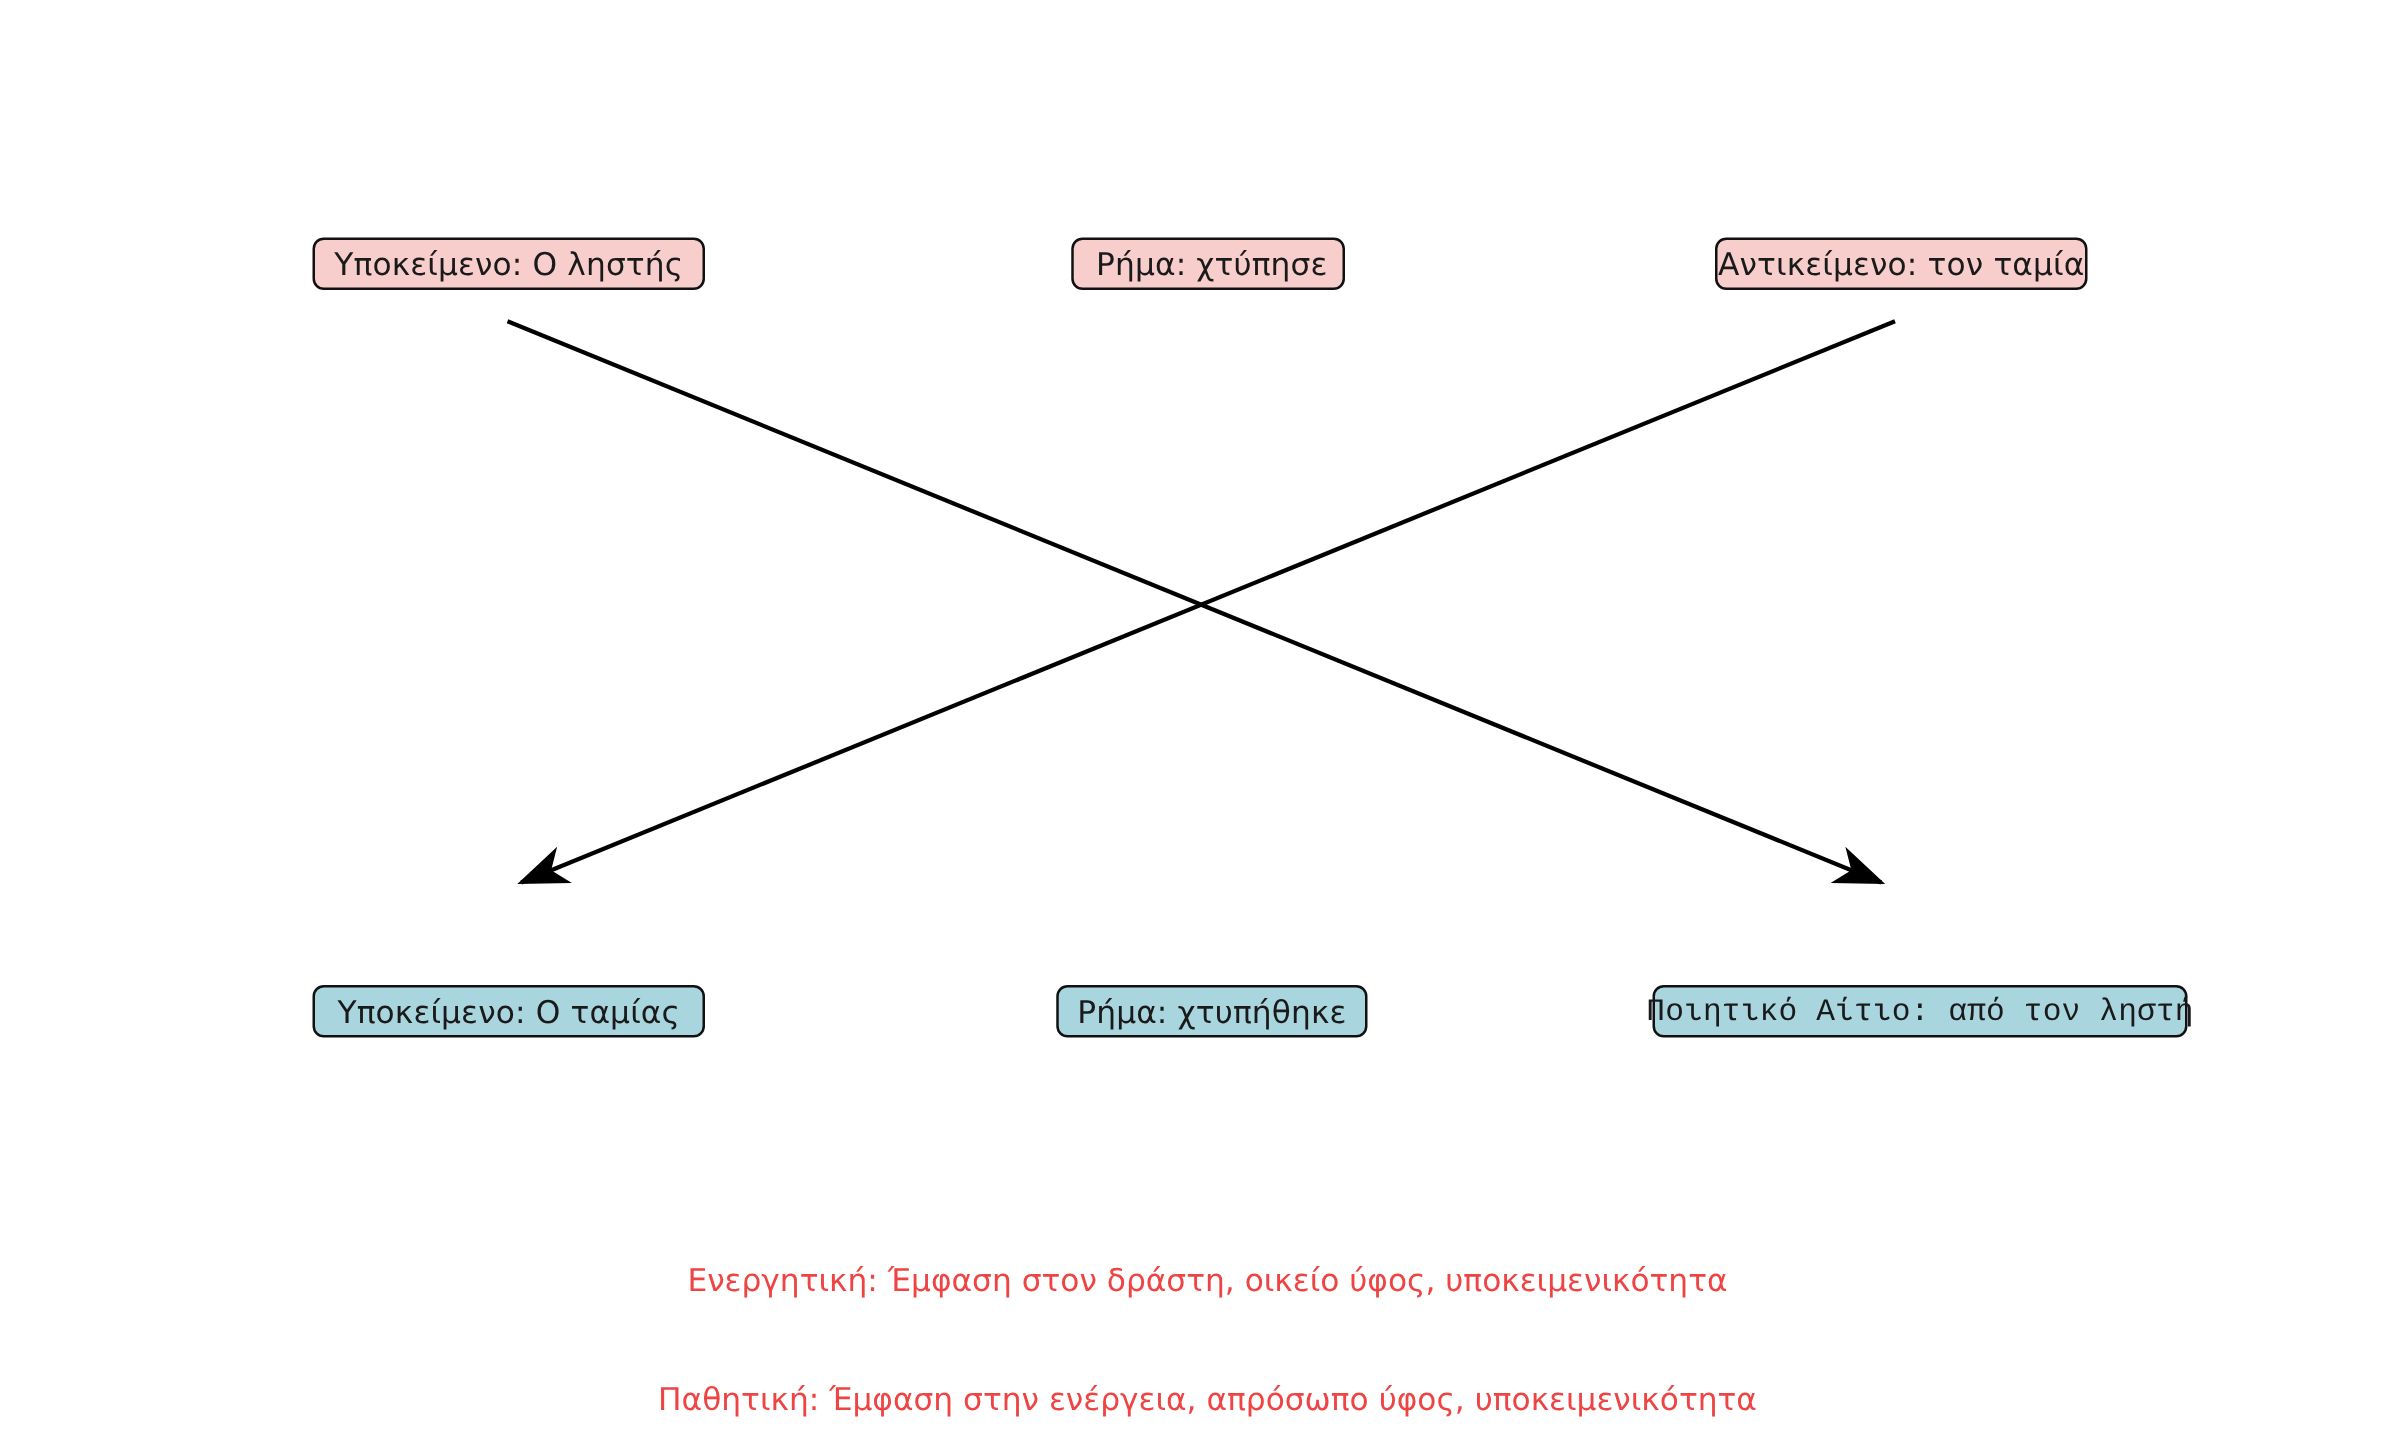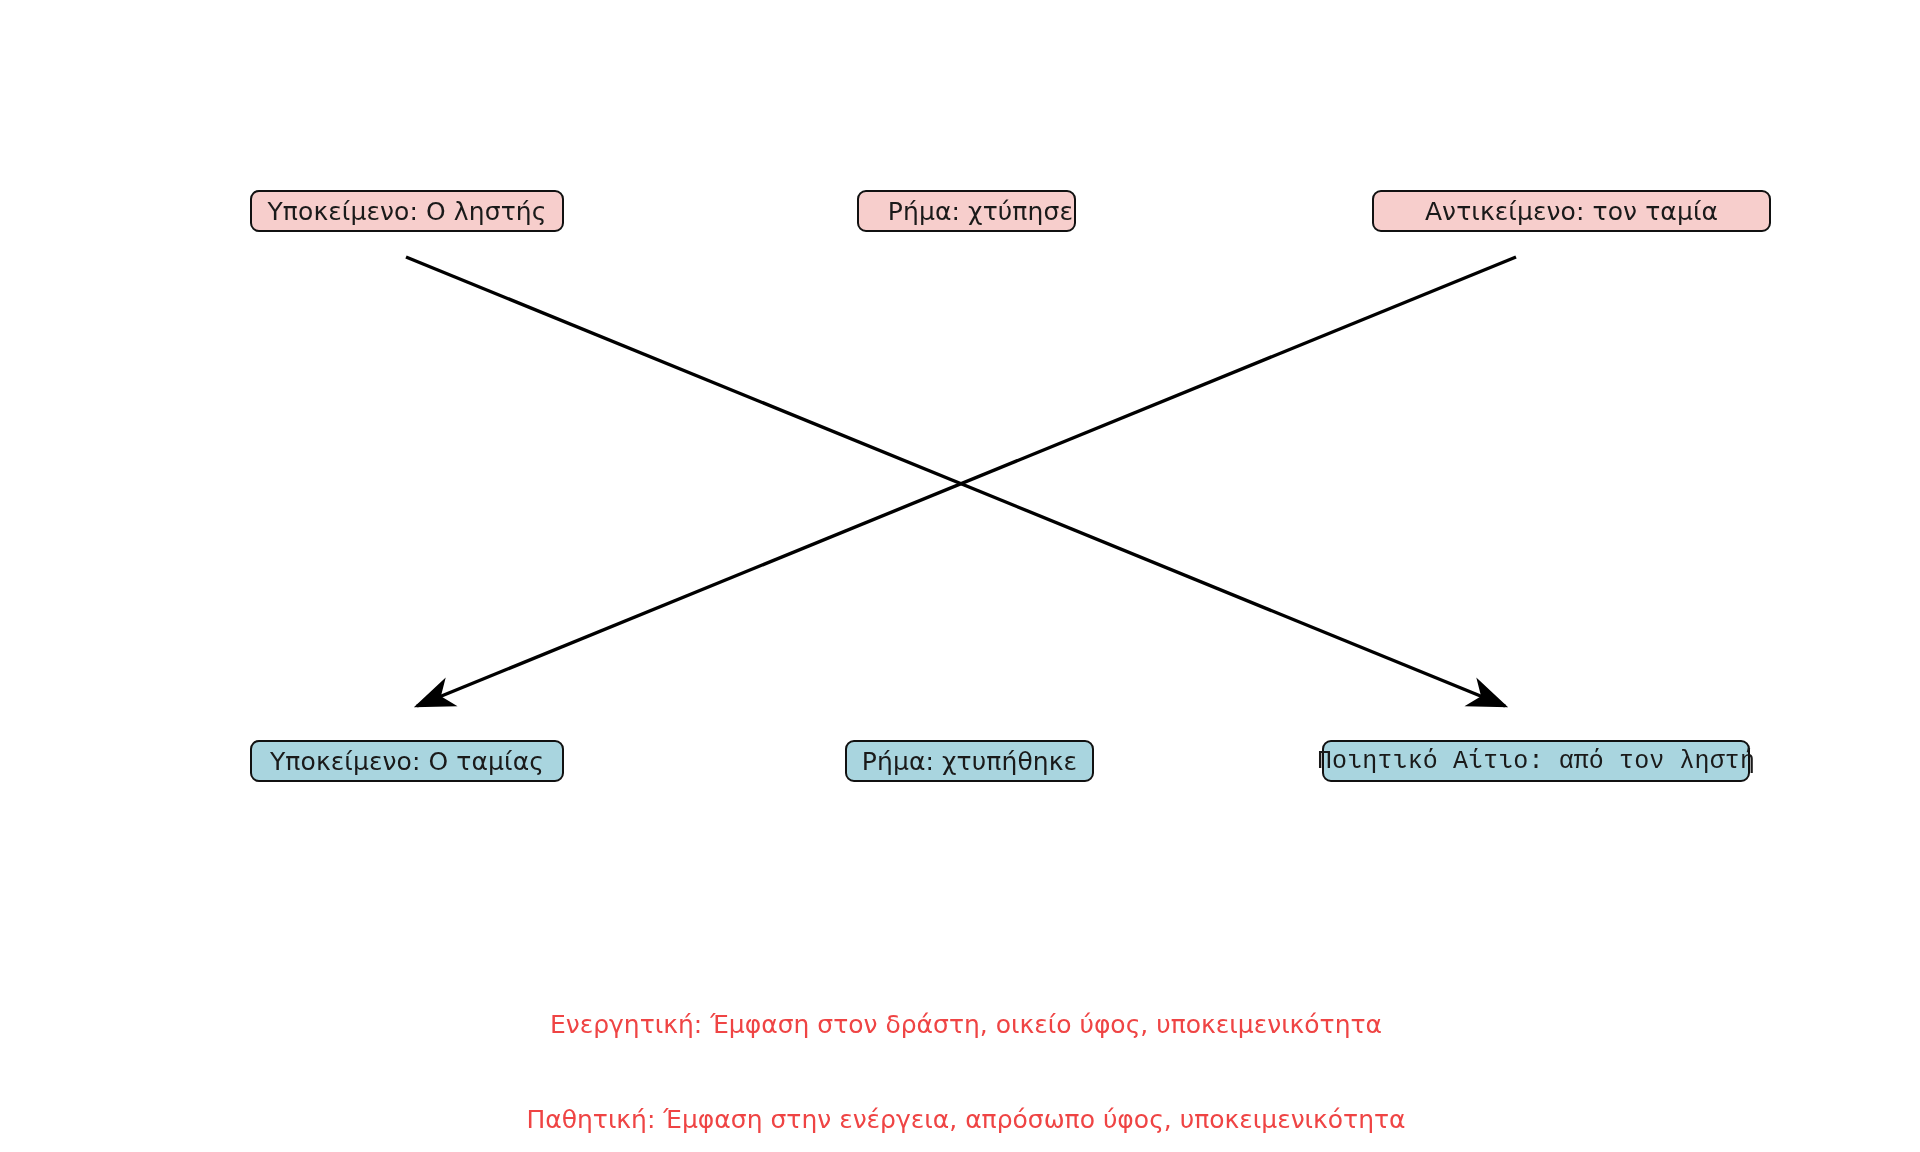--- a/index.html
+++ b/index.html
@@ -36,36 +36,37 @@
     border: 2.5px solid #111111;
     border-radius: 9px;
     display: flex;
     align-items: center;
     justify-content: center;
     font-size: 25px;
     line-height: 1;
     color: #1a1a1a;
     letter-spacing: 0.1px;
     white-space: nowrap;
-    padding: 0 1px;
+    padding: 0 12px;
     height: 42px;
   }
 
   .node.active-voice {
     background: #f7cecc;
   }
 
   .node.passive-voice {
     background: #a9d5df;
+    margin-top: 48px;
   }
 
   
   #node-subject-active  { left: 250px;  top: 190px; width: 314px; }
   #node-verb-active     { left: 857px;  top: 190px; width: 219px; justify-content: flex-end; }
-  #node-object-active   { left: 1372px; top: 190px; width: 399px; }
+  #node-object-active   { left: 1372px; top: 190px; width: 298px; }
 
   
   #node-subject-passive { left: 250px;  top: 740px; width: 314px; }
   #node-verb-passive    { left: 845px;  top: 740px; width: 249px; }
   #node-agent-passive   { left: 1322px; top: 740px; width: 428px; font-family: Liberation Mono, monospace; }
 
   .caption {
     position: absolute;
     width: 1920px;
     left: 6px;

